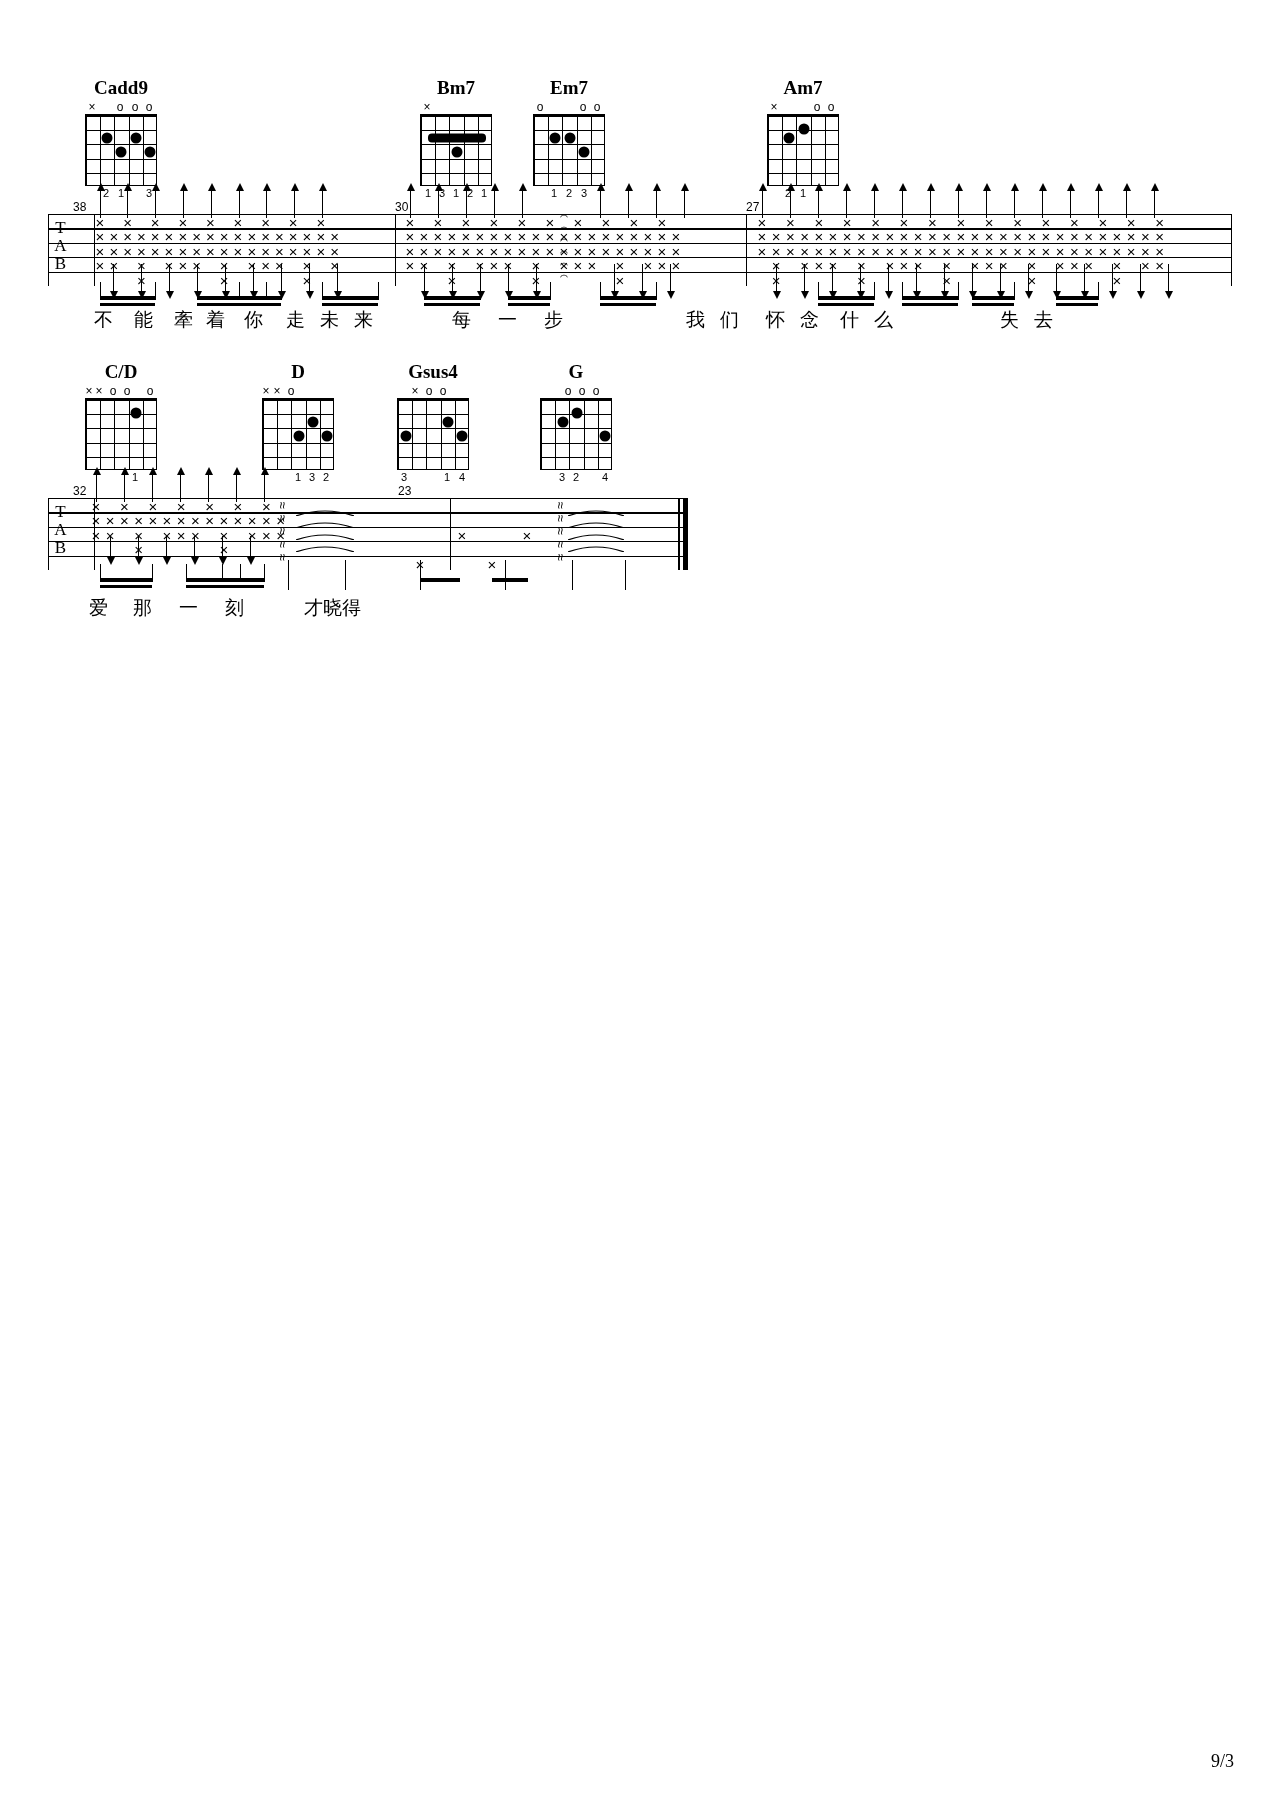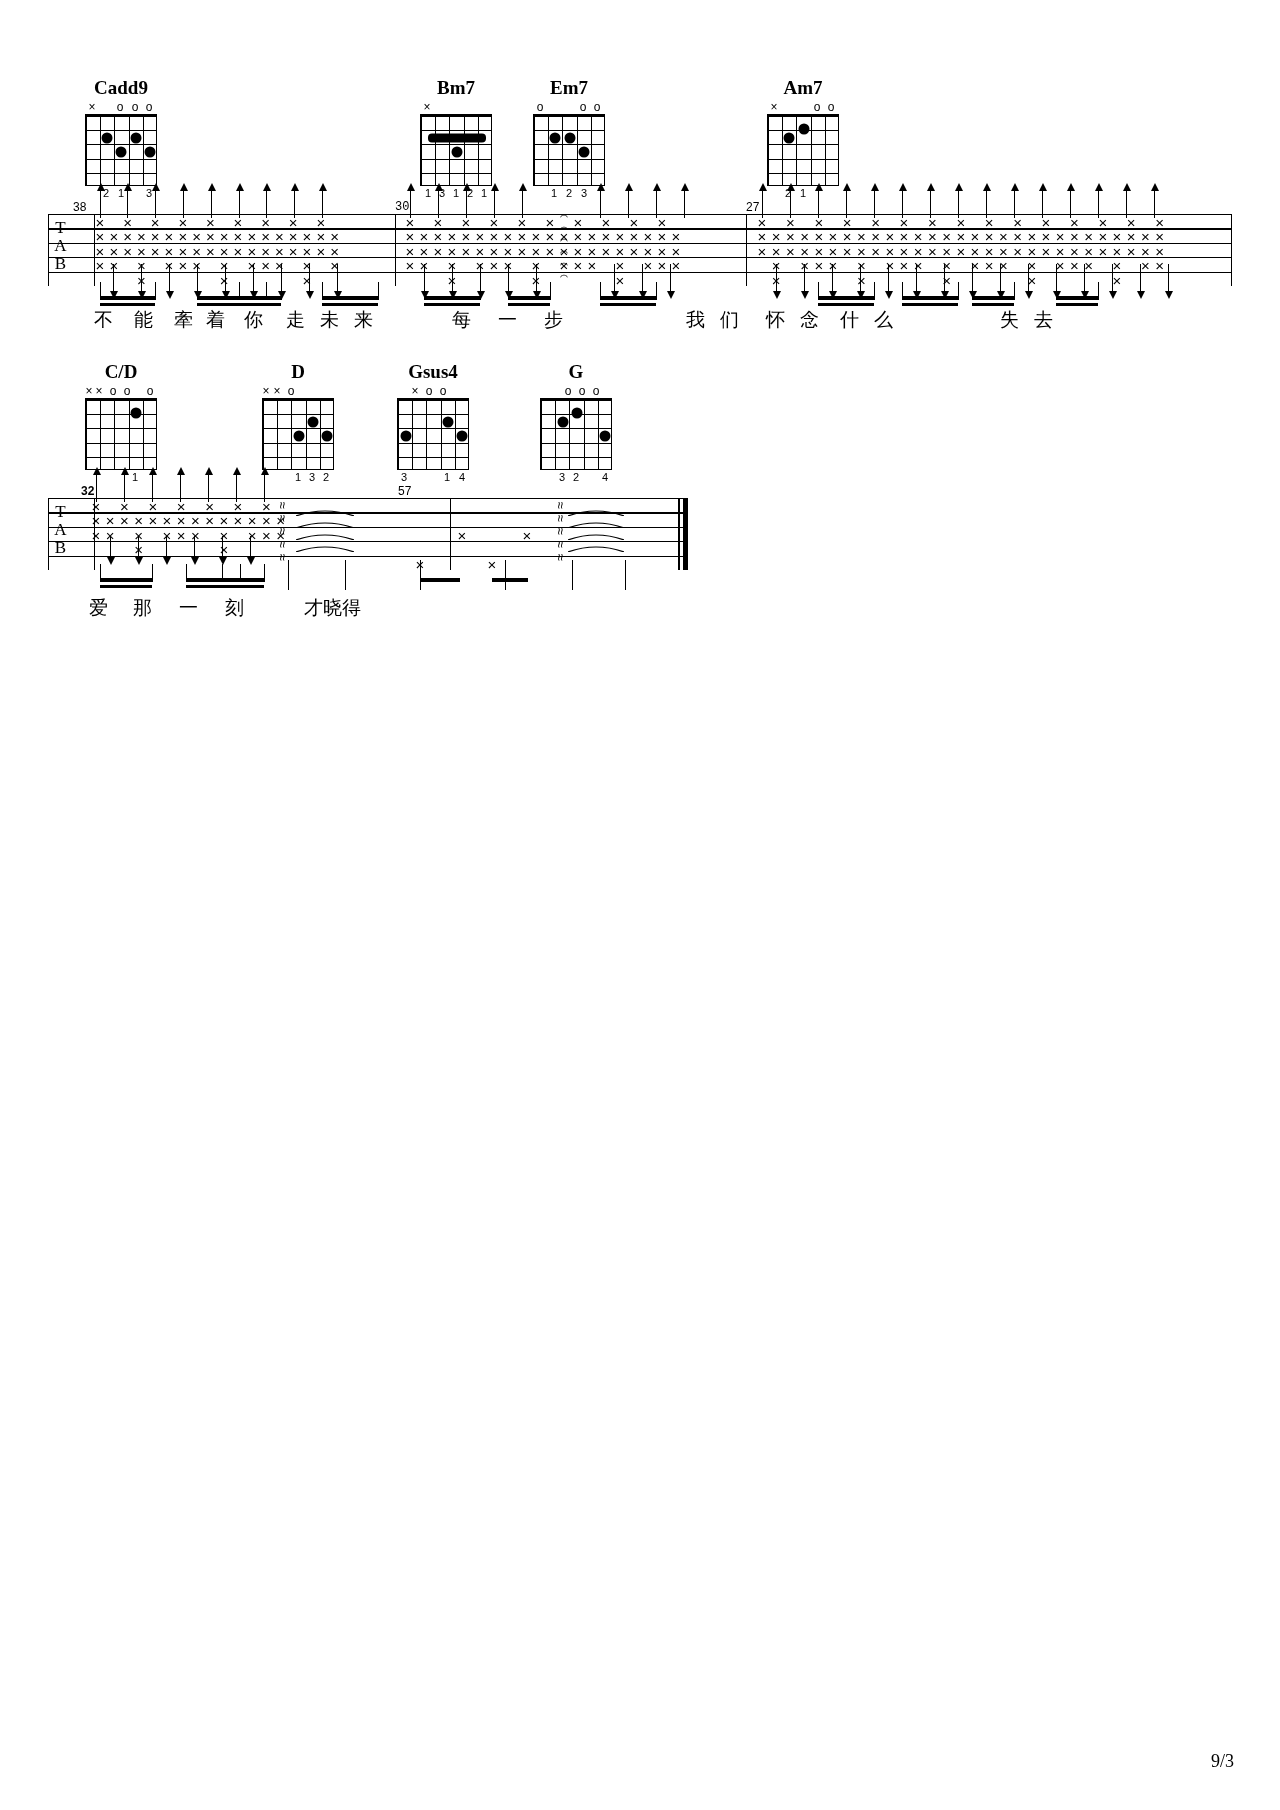--- a/index.html
+++ b/index.html
@@ -268,21 +268,21 @@
     <div class="barline" style="left:0px;"></div>
     <div class="barline" style="left:46px;"></div>
     <div class="barline" style="left:347px;"></div>
     <div class="barline" style="left:698px;"></div>
     <div class="barline" style="left:1183px;"></div>
   </div>
   <div class="tabclef" style="left:52px; top:218px; width:20px;">
     <div style="writing-mode:vertical-rl; text-orientation:upright; letter-spacing:-1px; font-size:17px;">TAB</div>
   </div>
   <div class="measnum" style="left:73px; top:200px;">38</div>
-  <div class="measnum" style="left:395px; top:200px;font-family:Liberation Mono, monospace;">30</div>
+  <div class="measnum" style="left:395px; top:200px;">30</div>
   <div class="measnum" style="left:746px; top:200px;">27</div>
 
   <div id="sys1-marks">
       <div class="xmark" style="left: 100px; top: 222px;">×</div>
       <div class="xmark" style="left: 100px; top: 236.4px;">×</div>
       <div class="xmark" style="left: 100px; top: 250.8px;">×</div>
       <div class="xmark" style="left: 100px; top: 265.2px;">×</div>
       <div class="xmark" style="left: 113.8px; top: 236.4px;">×</div>
       <div class="xmark" style="left: 113.8px; top: 250.8px;">×</div>
       <div class="xmark" style="left: 113.8px; top: 265.2px;">×</div>
@@ -722,22 +722,22 @@
     <div class="barline" style="left:46px;"></div>
     <div class="barline" style="left:402px;"></div>
     <div class="endbar" style="left:630px; width:10px;">
       <i style="left:0px; width:2px;"></i>
       <i style="left:5px; width:5px;"></i>
     </div>
   </div>
   <div class="tabclef" style="left:52px; top:502px; width:20px;">
     <div style="writing-mode:vertical-rl; text-orientation:upright; letter-spacing:-1px; font-size:17px;">TAB</div>
   </div>
-  <div class="measnum" style="left:81px; top:484px;font-weight:bold;">32</div>
-  <div class="measnum" style="left:398px; top:484px;">57</div>
+  <div class="measnum" style="left:73px; top:484px;">32</div>
+  <div class="measnum" style="left:398px; top:484px;">23</div>
 
   <div id="sys2-marks">
       <div class="xmark" style="left: 96px; top: 506px;">×</div>
       <div class="xmark" style="left: 96px; top: 520.4px;">×</div>
       <div class="xmark" style="left: 96px; top: 534.8px;">×</div>
       <div class="xmark" style="left: 110.2px; top: 520.4px;">×</div>
       <div class="xmark" style="left: 110.2px; top: 534.8px;">×</div>
       <div class="xmark" style="left: 124.4px; top: 506px;">×</div>
       <div class="xmark" style="left: 124.4px; top: 520.4px;">×</div>
       <div class="xmark" style="left: 138.6px; top: 520.4px;">×</div>

